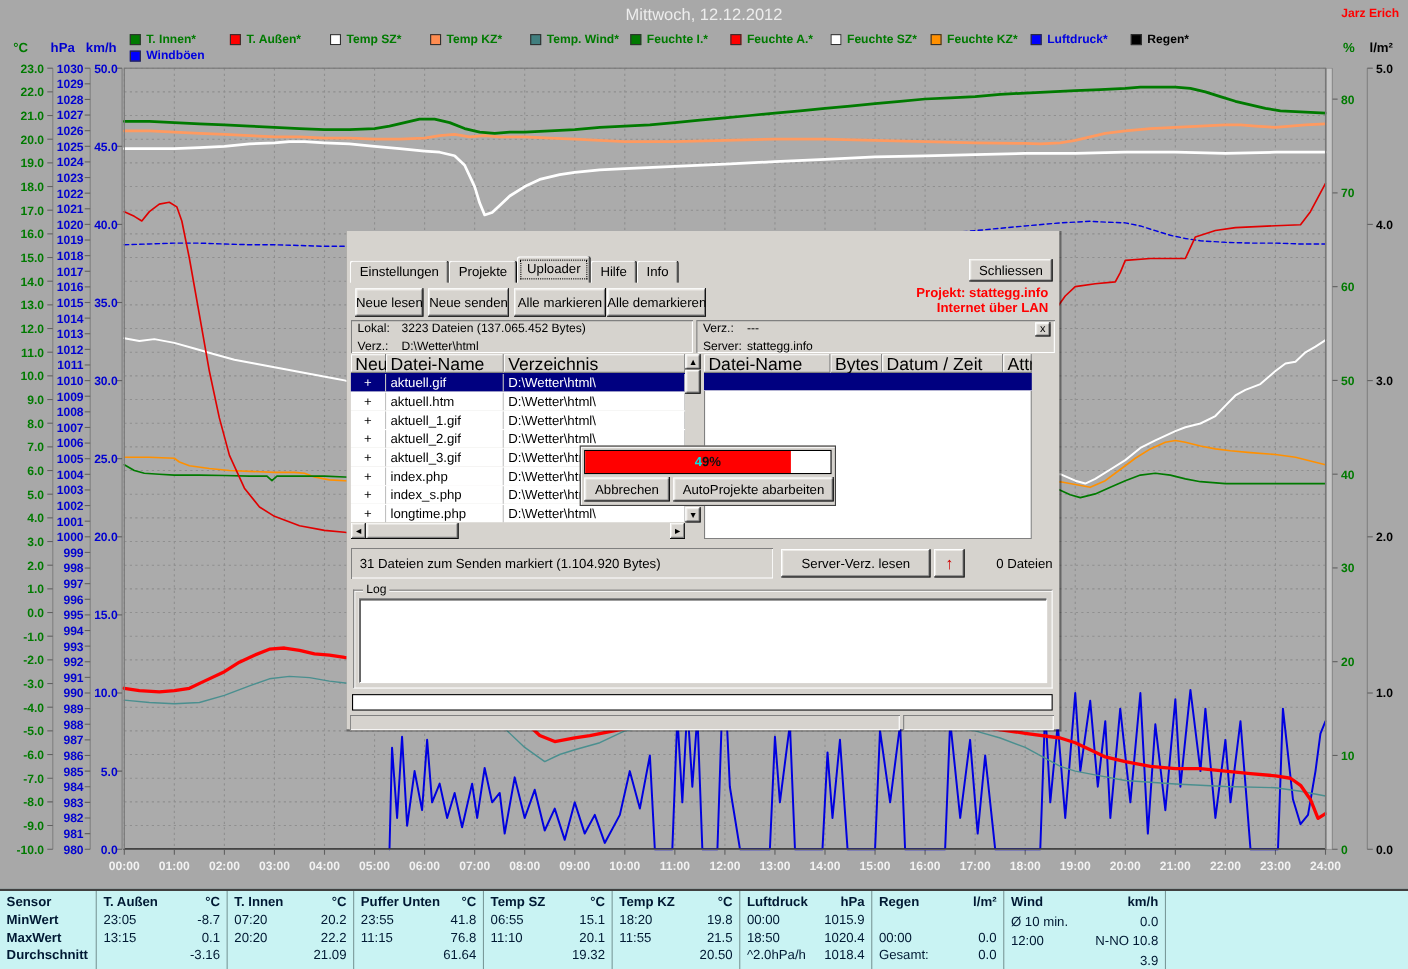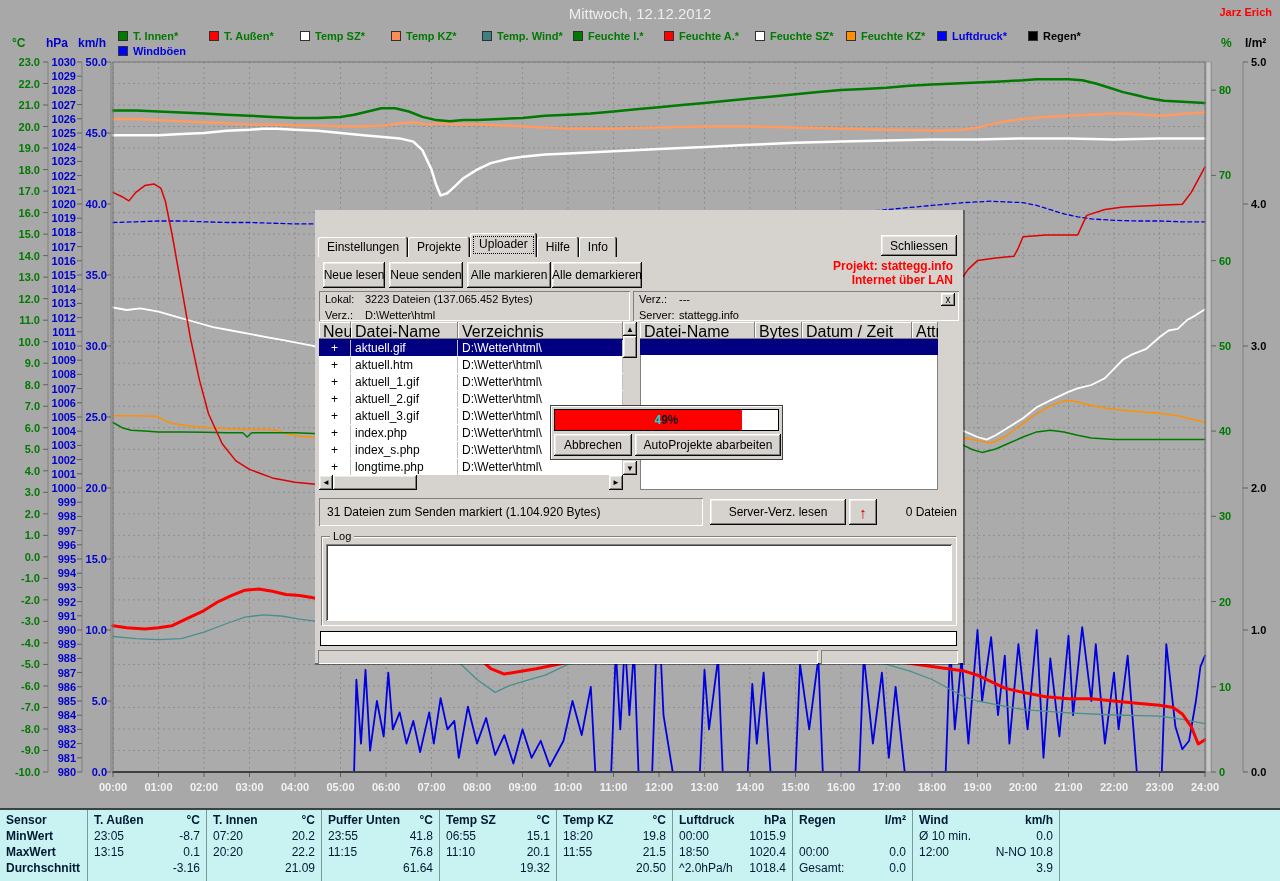--- a/index.html
+++ b/index.html
@@ -38,21 +38,21 @@
   .ghead { background:#D6D3CE; box-shadow: inset -1px -1px #808080, inset 1px 1px #fff; font-size:16px; padding:1px 4px; white-space:nowrap; overflow:hidden; }
   .cell { font-size:12px; padding:1px 4px; white-space:nowrap; overflow:hidden; border-right:1px solid #C0C0C0; }
   .frow { display:flex; height:17px; align-items:center; background:#fff; }
   .frow.sel { background:#000080; color:#fff; }
   .sb { background:#D6D3CE; }
   .sbbtn { width:14px; height:14px; font-size:8px; }
   .groupbox { position:absolute; border:1px solid; border-color:#808080 #fff #fff #808080; box-shadow:1px 1px 0 #fff inset; }
   .grouplbl { position:absolute; top:-7px; left:8px; background:#D6D3CE; font-size:11px; padding:0 3px; }
 
   
-  #popup { position:absolute; left:212px; top:195px; width:233px; height:55px; background:#D6D3CE; border:1px solid #404040; box-shadow:1px 1px 0 #fff inset; z-index:5;margin-left:23px; }
+  #popup { position:absolute; left:212px; top:195px; width:233px; height:55px; background:#D6D3CE; border:1px solid #404040; box-shadow:1px 1px 0 #fff inset; z-index:5; }
   #pbar { position:absolute; left:3px; top:3px; width:225px; height:22px; background:#fff; border:1px solid #000; }
   #pfill { position:absolute; left:0; top:0; bottom:0; background:#FF0000; }
   #ptext { position:absolute; inset:0; text-align:center; font-size:12px; font-weight:700; line-height:20px; }
 
   
   #summary { position:absolute; left:0; top:808px; width:1280px; height:73px; background:#C9F3F3; border-top:2px solid #404040; display:flex; z-index:2; color:#001933; }
   .sumcol { border-right:1px solid #7A9A9A; padding:2px 6px 0 6px; display:flex; flex-direction:column; }
   .sumrow { display:flex; justify-content:space-between; font-size:12px; height:16px; align-items:center; }
   .sumrow.h { font-weight:700; }
   .sumrow .t { text-align:left; }
@@ -740,21 +740,21 @@
       </div>
       <div class="sumrow">
         <span class="t">00:00</span>
         <span class="v">0.0</span>
       </div>
       <div class="sumrow">
         <span class="t">Gesamt:</span>
         <span class="v">0.0</span>
       </div>
     </div>
-    <div class="sumcol" style="width: 147px;">
+    <div class="sumcol" style="width: 147px; justify-content: space-between;">
       <div class="sumrow h">
         <span class="t">Wind</span>
         <span class="v">km/h</span>
       </div>
       <div class="sumrow">
         <span class="t">Ø 10 min.</span>
         <span class="v">0.0</span>
       </div>
       <div class="sumrow">
         <span class="t">12:00</span>

